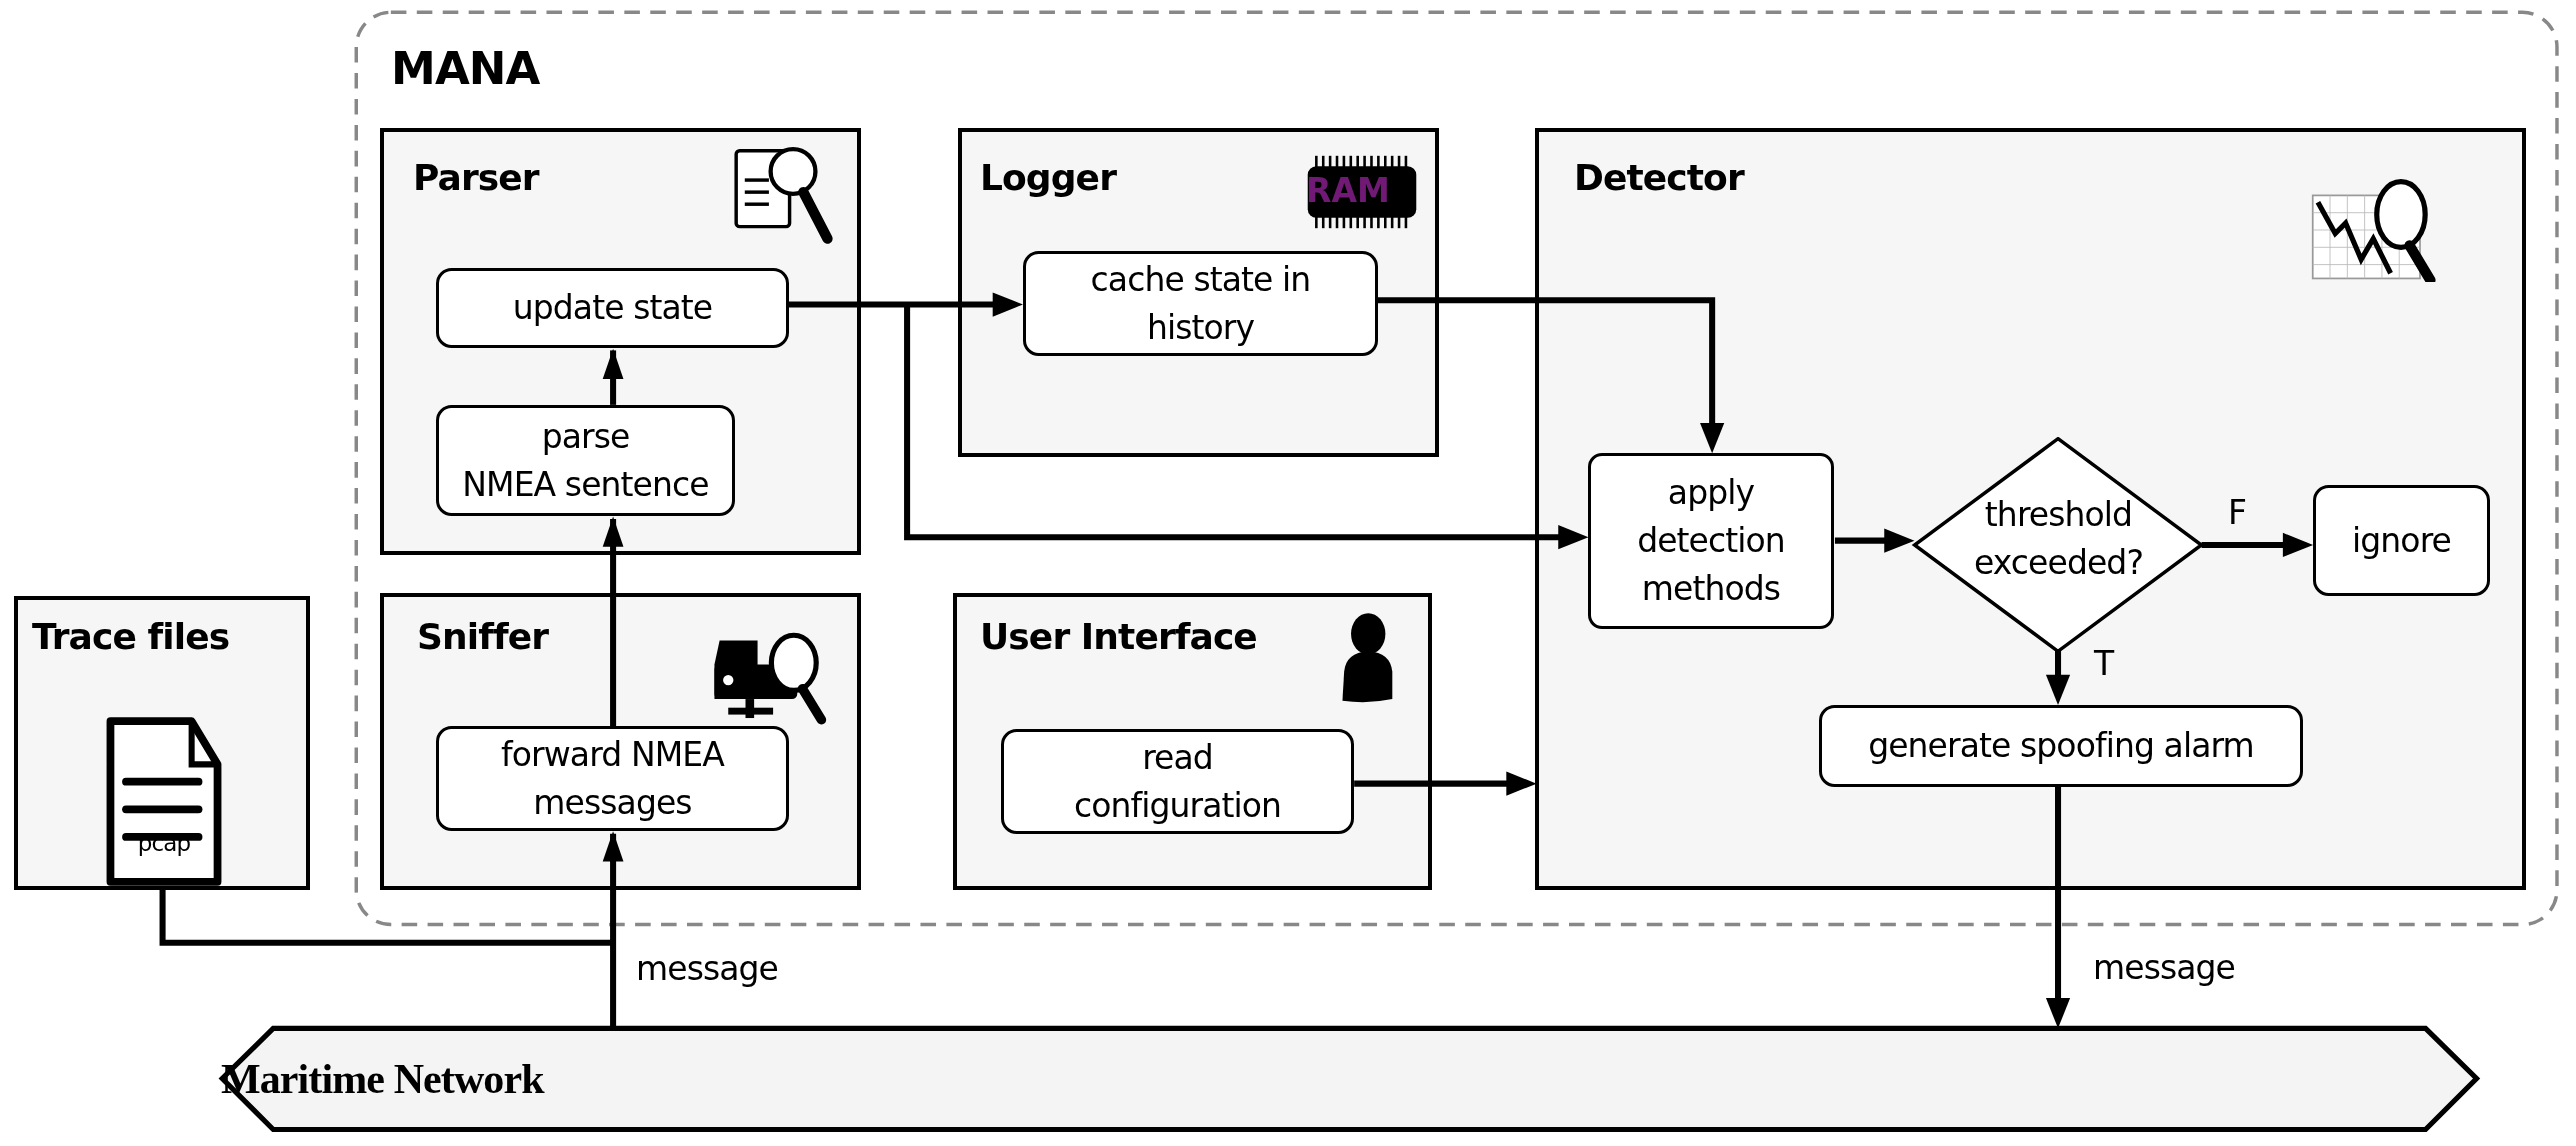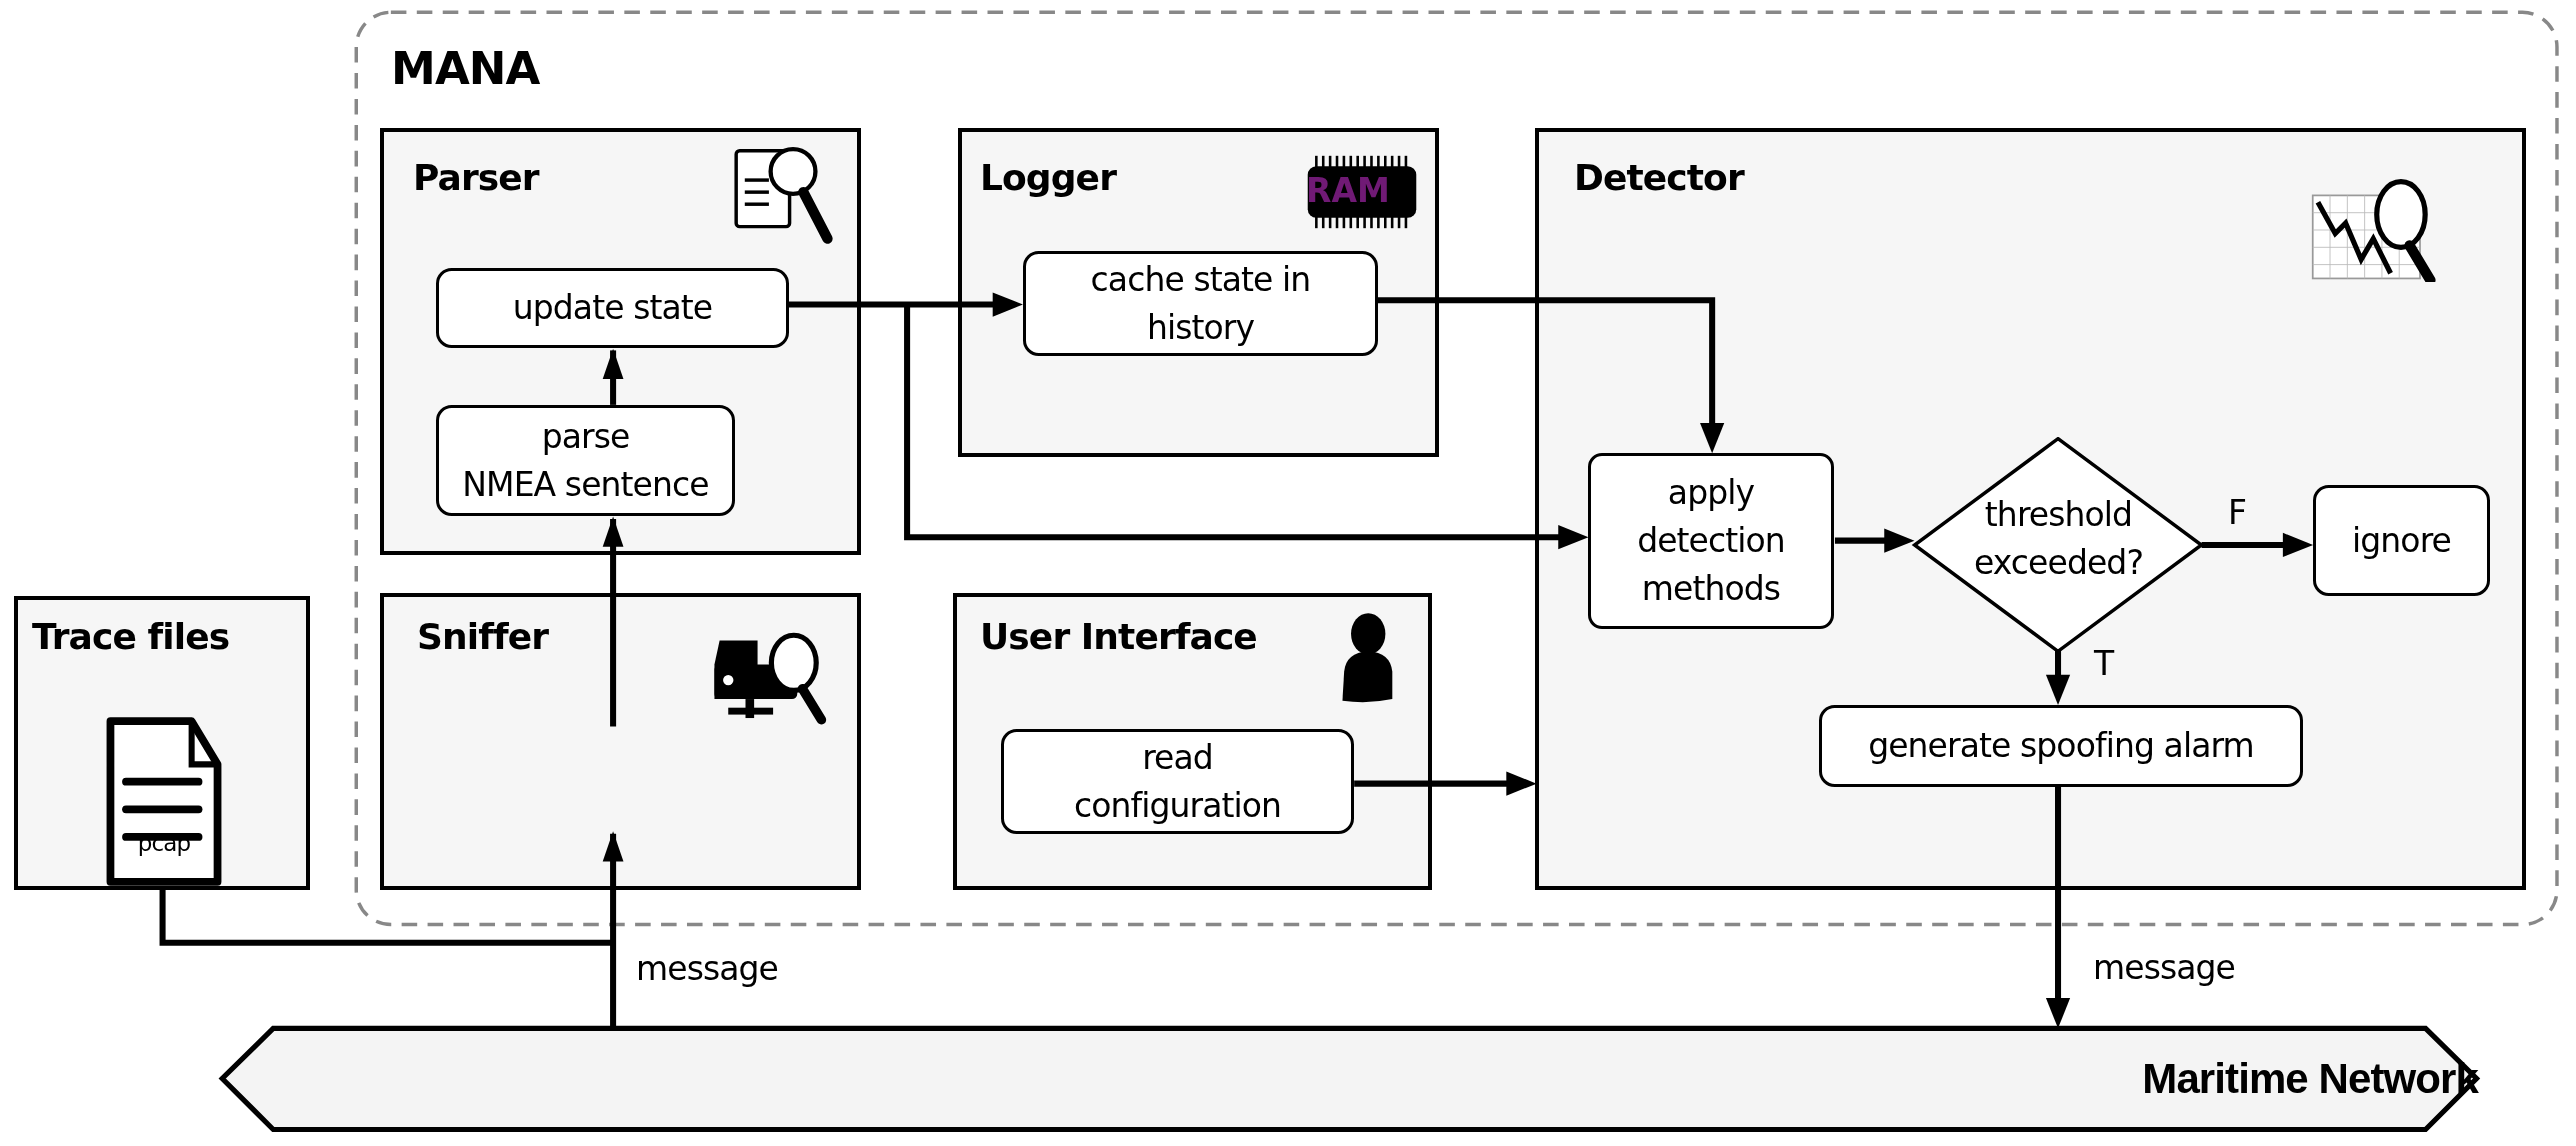--- a/index.html
+++ b/index.html
@@ -98,20 +98,22 @@
   <div class="title" style="left:417px;top:616px;">Sniffer</div>
   <svg style="position:absolute;left:711px;top:630px;" width="138" height="95" viewBox="0 0 160 110">
     <path d="M10,12 L54,12 L54,80 L4,80 L4,40 Z" fill="#000"></path>
     <rect x="4" y="40" width="96" height="40" rx="6" fill="#000"></rect>
     <circle cx="20" cy="58" r="6" fill="#fff"></circle>
     <rect x="40" y="80" width="10" height="22" fill="#000"></rect>
     <rect x="20" y="90" width="52" height="8" fill="#000"></rect>
     <ellipse cx="96" cy="38" rx="26" ry="32" fill="#fff" stroke="#000" stroke-width="6"></ellipse>
     <line x1="106" y1="68" x2="128" y2="104" stroke="#000" stroke-width="11" stroke-linecap="round"></line>
   </svg>
+  <div class="step" style="left:436px;top:726px;width:353px;height:105px;">forward NMEA
+messages</div>
 
   <div class="box" style="left:953px;top:593px;width:479px;height:297px;"></div>
   <div class="title" style="left:980px;top:616px;">User Interface</div>
   <svg style="position:absolute;left:1339px;top:611px;" width="55" height="92" viewBox="0 0 64 106">
     <ellipse cx="34" cy="26" rx="20" ry="24" fill="#000"></ellipse>
     <path d="M4,104 L6,70 Q8,48 34,46 Q60,48 62,70 L62,102 Q34,108 4,104 Z" fill="#000"></path>
   </svg>
   <div class="step" style="left:1001px;top:729px;width:353px;height:105px;">read
 configuration</div>
 
@@ -124,21 +126,21 @@
       <line x1="24" y1="76" x2="108" y2="76" stroke="#000" stroke-width="9" stroke-linecap="round"></line>
       <line x1="24" y1="108" x2="108" y2="108" stroke="#000" stroke-width="9" stroke-linecap="round"></line>
       <line x1="24" y1="140" x2="108" y2="140" stroke="#000" stroke-width="9" stroke-linecap="round"></line>
     </svg>
     <div style="position:absolute;left:0;top:114px;width:118px;text-align:center;font-size:23px;font-family:'DejaVu Sans',sans-serif;letter-spacing:-0.9px;">pcap</div>
   </div>
 
   <svg style="position:absolute;left:0;top:0;" width="2576" height="1147" viewBox="0 0 2979 1326">
     <polygon points="316,1189 2805,1189 2864,1247 2805,1306 316,1306 257,1247" fill="#f4f4f4" stroke="#000" stroke-width="6"></polygon>
   </svg>
-  <div style="position:absolute;left:221px;top:1055px;width:2257px;text-align:right;font-size:42px;font-weight:bold;font-family:Liberation Sans, sans-serif;letter-spacing:-0.9px;">Maritime Network</div>
+  <div style="position:absolute;left:221px;top:1055px;width:2257px;text-align:left;font-size:42px;font-weight:bold;font-family:Liberation Serif, serif;letter-spacing:-0.9px;">Maritime Network</div>
 
   <svg class="overlay" width="2576" height="1147" viewBox="0 0 2979 1326">
     <defs>
       <marker id="ah" markerWidth="10" markerHeight="10" refX="9" refY="5" orient="auto" markerUnits="userSpaceOnUse" viewBox="0 0 10 10">
         <path d="M0,0 L10,5 L0,10 Z" fill="#000"></path>
       </marker>
     </defs>
     <g stroke="#000" fill="none" stroke-width="7">
 
       <line x1="709" y1="1189" x2="709" y2="964"></line>

